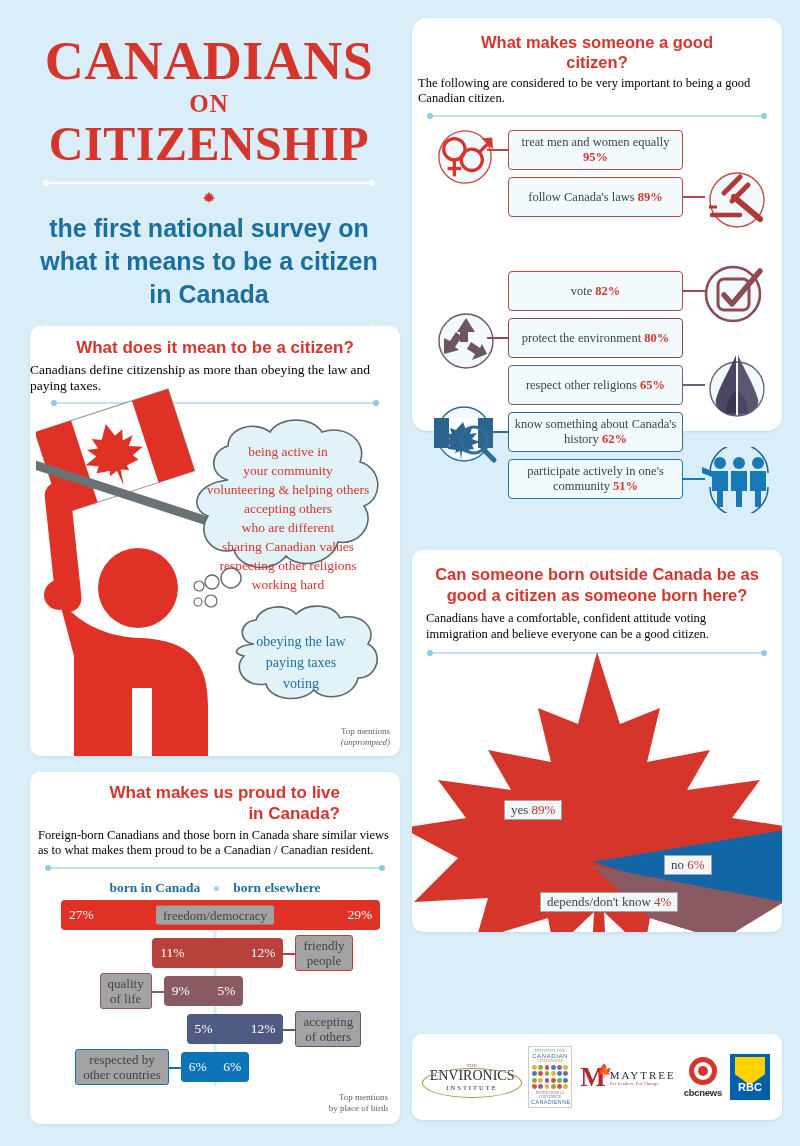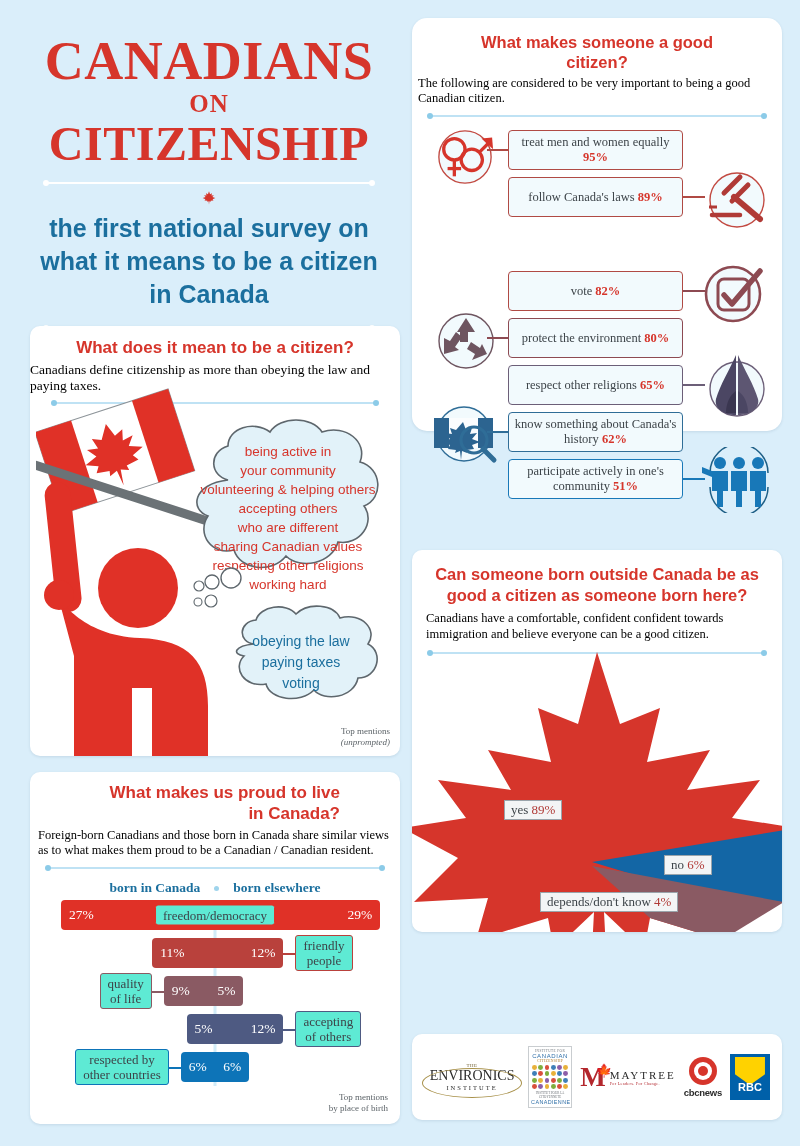--- a/index.html
+++ b/index.html
@@ -65,21 +65,21 @@
   
   #meaning { left:30px; top:326px; width:370px; height:430px; overflow:hidden; }
   #meaning .p-title { font-size:17px; margin-top:12px; }
   #meaning .p-sub { font-size:13.5px; line-height:16px; margin-top:4px; }
 
   .flag-wrap { position:absolute; left:6px; top:46px; width:200px; height:180px; }
   .person { position:absolute; left:10px; top:150px; width:190px; height:280px; }
 
   .cloud {
     position:absolute; color:#d6352b; text-align:center;
-    font-family:Liberation Sans, sans-serif;
+    font-family:Liberation Serif, serif;
   }
   #cloud-big { left:150px; top:88px; width:215px; height:180px; }
   #cloud-big .ctext { position:absolute; left:8px; top:28px; width:200px; font-size:13.5px; line-height:19px; }
   #cloud-small { left:186px; top:278px; width:170px; height:105px; }
   #cloud-small .ctext { position:absolute; left:10px; top:27px; width:150px; font-size:14px; line-height:21px; color:#1b6f9e; }
 
   .footnote {
     position:absolute; right:10px; bottom:8px; text-align:right;
     color:#5c6368; font-size:9px; line-height:11px;
     font-family:"Liberation Serif", serif;
@@ -134,21 +134,21 @@
   .axis { position:absolute; left:50%; top:0; bottom:4px; width:3px; background:#d2ecf8; transform:translateX(-50%); }
   .barrow { position:absolute; left:0; width:100%; }
   .bar {
     position:absolute; height:100%; border-radius:4px;
     display:flex; align-items:center;
     color:#fff; font-family:"Liberation Serif", serif; font-size:13.5px;
   }
   .bar .vL { position:absolute; left:8px; }
   .bar .vR { position:absolute; right:8px; }
   .blabel {
-    position:absolute; background:#5eead4; border:1.4px solid #9aa4ab;
+    position:absolute; background:#a3a3a3; border:1.4px solid #9aa4ab;
     border-radius:3px; font-family:"Liberation Serif", serif;
     font-size:13px; line-height:15px; color:#3d4449; padding:2px 7px;
     text-align:center; white-space:nowrap;
   }
   .blabel.center { left:50%; transform:translate(-50%,-50%); top:50%; }
   .blabel.side { top:50%; transform:translateY(-50%); }
   .bconn { position:absolute; height:1.8px; top:50%; }
 
   
   #logos { left:412px; top:1034px; width:370px; height:86px; }
@@ -403,21 +403,21 @@
           <path d="M31 24h16v20h-5v16h-6V44h-5z"></path>
           <circle cx="58" cy="16" r="6"></circle>
           <path d="M50 24h16v20h-5v16h-6V44h-5z"></path>
         </g>
       </svg>
     </div>
   </div>
 
   <div class="panel" id="born">
     <div class="p-title" style="padding:0 12px;">Can someone born outside Canada be as good a citizen as someone born here?</div>
-    <div class="p-sub">Canadians have a comfortable, confident confident towards immigration and believe everyone can be a good citizen.</div>
+    <div class="p-sub">Canadians have a comfortable, confident attitude voting immigration and believe everyone can be a good citizen.</div>
     <div class="rule blue" style="margin:8px 16px 0;">
         <span class="dot l"></span>
         <span class="dot r"></span>
       </div>
 
     <div class="maple-stage">
       <svg viewBox="0 0 410 380" style="position:absolute;inset:0;width:100%;height:100%;overflow:visible;">
 
         <path d="M205 2
                  L228 74 L268 58 L255 112 L318 100 L295 140 L368 130 L340 168

